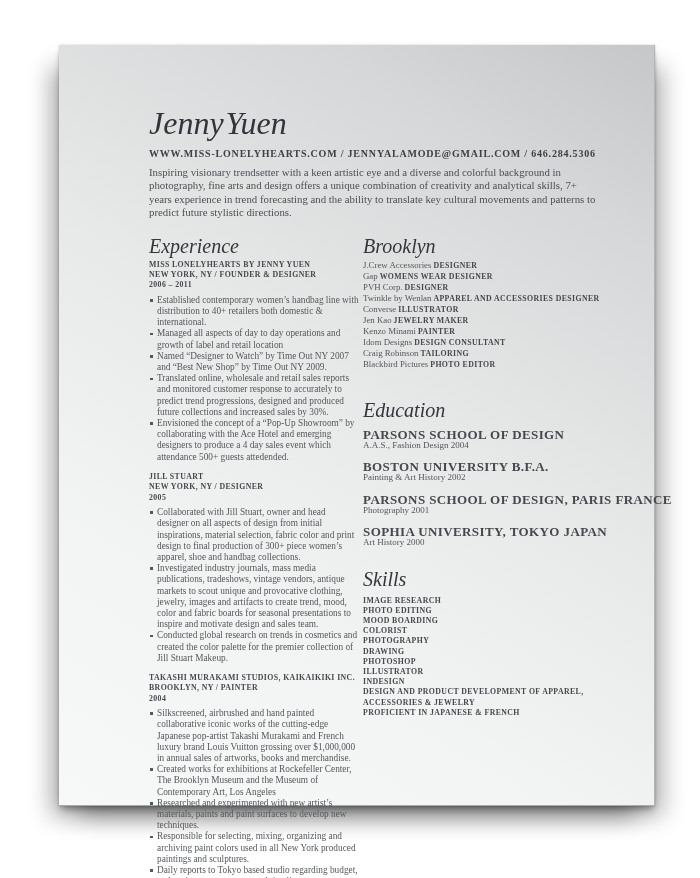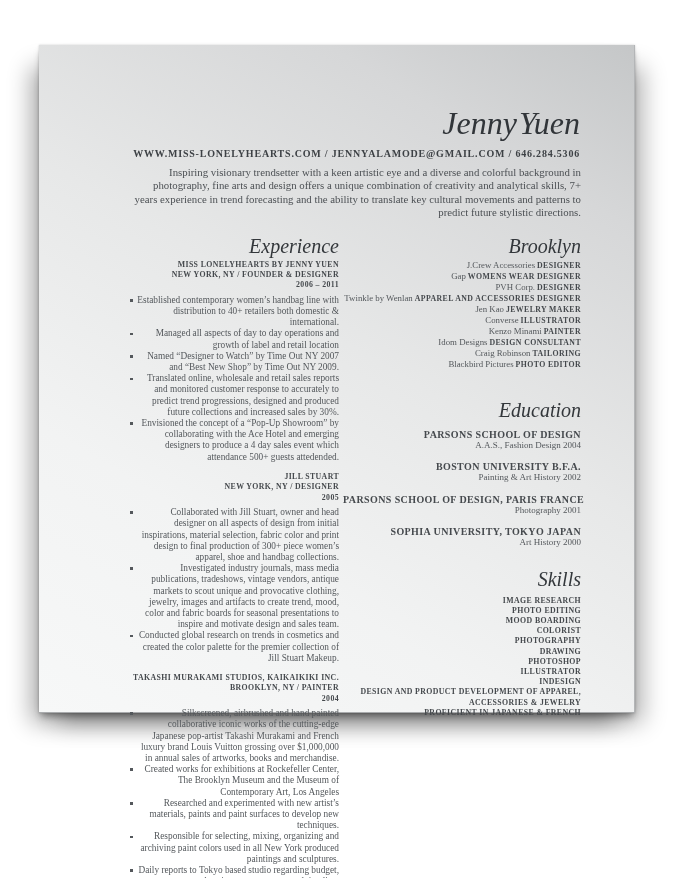--- a/index.html
+++ b/index.html
@@ -4,33 +4,32 @@
 <style>
   html,body{margin:0;padding:0;}
   body{
     width:700px;height:878px;position:relative;
     background:#ffffff;
     font-family:"Liberation Serif", serif;
     -webkit-font-smoothing:antialiased;
     overflow:hidden;
   }
   .paper{
-    position:absolute;left:39px;top:45px;width:596px;height:668px;
+    position:absolute;left:59px;top:45px;width:596px;height:761px;
     background:linear-gradient(211deg,#c5c7c8 0%,#d6d7d8 18%,#e7e8e8 46%,#f2f3f3 72%,#f7f8f8 100%);
     box-shadow:
       -14px 16px 22px -6px rgba(0,0,0,.33),
       14px 16px 22px -6px rgba(0,0,0,.30),
       0 5px 7px -2px rgba(0,0,0,.35),
       0 0 2px rgba(0,0,0,.18);
     border-right:1px solid #b3b5b7;
     border-bottom:1px solid #a9abad;
     box-sizing:border-box;
     padding:60px 54px 0 90px;
     color:#45494d;
-    text-align:right;
   }
   h1{
     margin:0;font-size:32px;line-height:36px;font-weight:normal;font-style:italic;
     color:#313539;letter-spacing:0;
   }
   h1 .last{margin-left:2px;}
   .contact{
     margin-top:7px;font-size:10px;line-height:12px;letter-spacing:0.8px;
     text-transform:uppercase;font-weight:bold;color:#3d4145;
   }
@@ -57,21 +56,21 @@
   }
   .job li::before{
     content:"";position:absolute;left:1px;top:4.3px;width:2.6px;height:2.6px;background:#54585c;
   }
   .section-freelance ul{list-style:none;margin:0;padding:0;}
   .fl-item{font-size:8.8px;line-height:11px;color:#54585c;white-space:nowrap;}
   .fl-role{font-size:7.8px;letter-spacing:0.4px;text-transform:uppercase;font-weight:bold;color:#45494d;margin-left:2px;}
   .section-education{margin-top:28px;}
   .section-education h2{margin-bottom:7px;}
   .edu-entry{margin-bottom:10px;}
-  .edu-school{font-size:10px;line-height:11px;letter-spacing:0.4px;text-transform:uppercase;font-weight:bold;color:#45494d;white-space:nowrap;}
+  .edu-school{font-size:13px;line-height:11px;letter-spacing:0.4px;text-transform:uppercase;font-weight:bold;color:#45494d;white-space:nowrap;}
   .edu-detail{font-size:9px;line-height:11.5px;color:#54585c;}
   .section-skills{margin-top:18px;}
   .section-skills h2{margin-bottom:5px;}
   .section-skills ul{list-style:none;margin:0;padding:0;}
   .skill-item{
     font-size:7.8px;line-height:10.2px;letter-spacing:0.4px;text-transform:uppercase;
     font-weight:bold;color:#45494d;
   }
 </style>
 </head>
@@ -138,23 +137,23 @@
         <ul>
 
             <li class="fl-item"><span>J.Crew Accessories</span><span class="fl-role">Designer</span></li>
 
             <li class="fl-item"><span>Gap</span><span class="fl-role">Womens Wear Designer</span></li>
 
             <li class="fl-item"><span>PVH Corp.</span><span class="fl-role">Designer</span></li>
 
             <li class="fl-item"><span>Twinkle by Wenlan</span><span class="fl-role">Apparel and Accessories Designer</span></li>
 
+            <li class="fl-item"><span>Converse</span><span class="fl-role">Illustrator</span></li>
+
             <li class="fl-item"><span>Jen Kao</span><span class="fl-role">Jewelry Maker</span></li>
-
-            <li class="fl-item"><span>Converse</span><span class="fl-role">Illustrator</span></li>
 
             <li class="fl-item"><span>Kenzo Minami</span><span class="fl-role">Painter</span></li>
 
             <li class="fl-item"><span>Idom Designs</span><span class="fl-role">Design Consultant</span></li>
 
             <li class="fl-item"><span>Craig Robinson</span><span class="fl-role">Tailoring</span></li>
 
             <li class="fl-item"><span>Blackbird Pictures</span><span class="fl-role">Photo Editor</span></li>
           </ul>
       </section>

